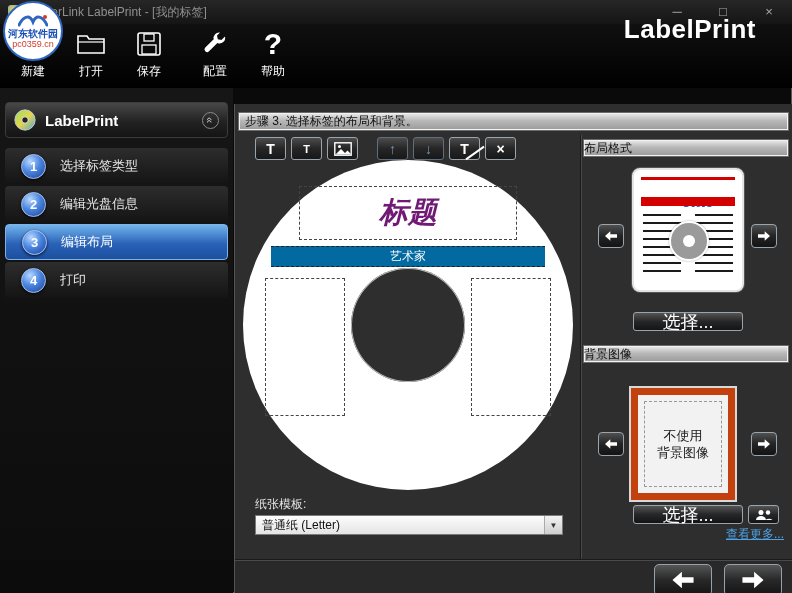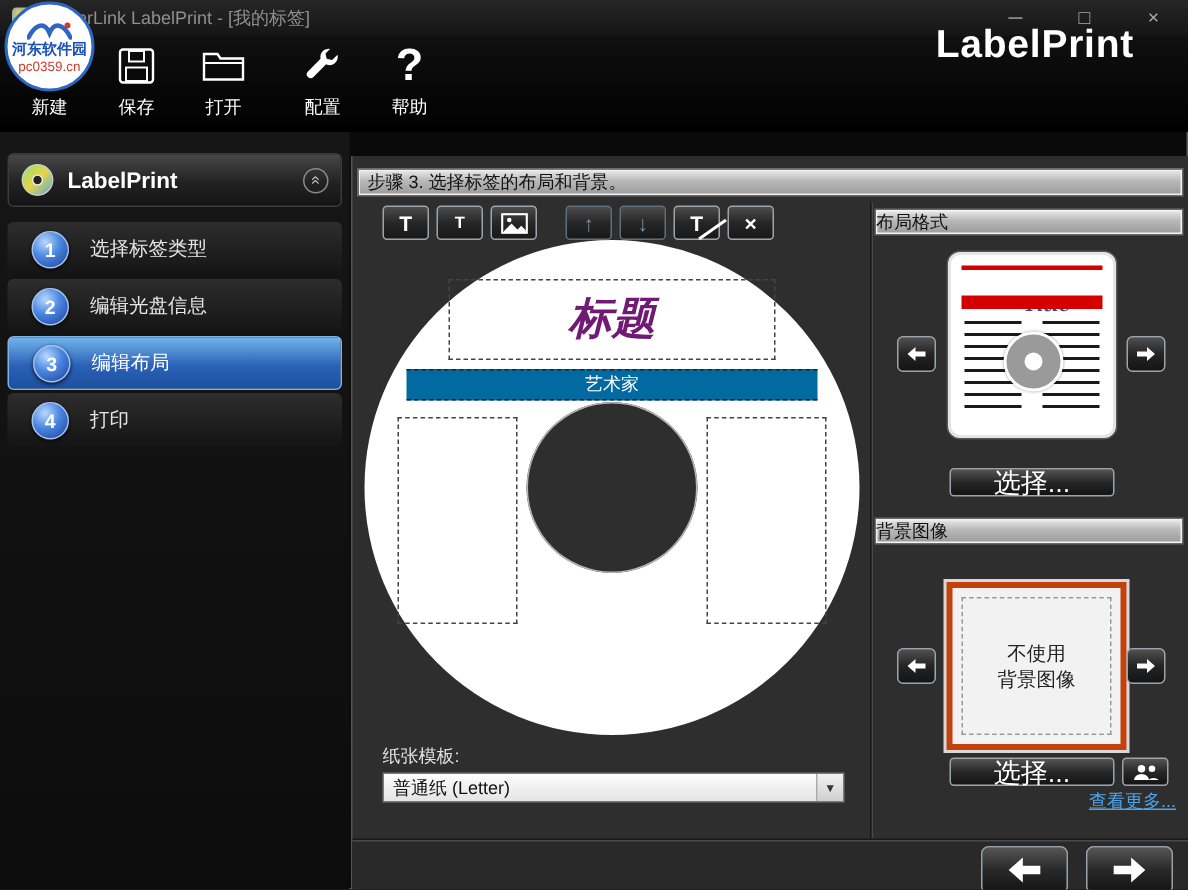--- a/index.html
+++ b/index.html
@@ -85,21 +85,21 @@
   .mini-donut { position:absolute; top:51px; left:35px; width:40px; height:40px; border-radius:50%; background:#9a9a9a; border:2px solid #fff; box-shadow:0 0 2px rgba(0,0,0,.4); }
   .mini-hole { position:absolute; left:12px; top:12px; width:12px; height:12px; border-radius:50%; background:#fff; }
 
   .arrow-btn { position:absolute; width:26px; height:24px; background:linear-gradient(#505050,#242424 50%,#141414); border:1px solid #9aa4ad; border-radius:4px; display:flex; align-items:center; justify-content:center; cursor:pointer; }
   .la1 { left:363px; top:120px; } .ra1 { left:516px; top:120px; }
   .la2 { left:363px; top:328px; } .ra2 { left:516px; top:328px; }
 
   .sel-btn { position:absolute; left:398px; width:110px; height:19px; background:linear-gradient(#545454,#272727 50%,#141414); border:1px solid #9aa4ad; border-radius:3px; color:#fff; font-size:18px; display:flex; align-items:center; justify-content:center; cursor:pointer; }
   .sel-layout { top:208px; } .sel-bg { top:401px; width:110px; }
 
-  .bg-card { position:absolute; left:396px; top:284px; width:120px; height:112px; background:#f2f2f2; border:4px solid #c2410c; box-shadow:0 0 0 2px #d8d8d8; cursor:pointer; }
+  .bg-card { position:absolute; left:396px; top:284px; width:104px; height:112px; background:#f2f2f2; border:7px solid #c2410c; box-shadow:0 0 0 2px #d8d8d8; cursor:pointer; }
   .bg-inner { position:absolute; left:6px; top:6px; right:6px; bottom:6px; border:1px dashed #999; display:flex; flex-direction:column; align-items:center; justify-content:center; }
   .bg-line { color:#222; font-size:13px; line-height:17px; }
 
   .people-btn { position:absolute; left:513px; top:401px; width:31px; height:19px; background:linear-gradient(#545454,#272727 50%,#141414); border:1px solid #9aa4ad; border-radius:3px; display:flex; align-items:center; justify-content:center; cursor:pointer; }
   .view-more { position:absolute; right:8px; top:422px; color:#4da3e8; font-size:12px; text-decoration:underline; cursor:pointer; }
 
   .nav-btn { position:absolute; top:460px; width:58px; height:32px; background:linear-gradient(#565656,#282828 50%,#141414); border:1px solid #98a2ac; border-radius:5px; display:flex; align-items:center; justify-content:center; cursor:pointer; }
   .nav-back { left:419px; } .nav-next { left:489px; }
 </style>
 </head>
@@ -131,36 +131,36 @@
       <span class="tb-icon">
         <svg width="24" height="28" viewBox="0 0 26 28">
             <path d="M5 2 h11 l6 6 v18 H5 z" fill="none" stroke="#fff" stroke-width="1.6"></path>
             <path d="M16 2 v6 h6" fill="none" stroke="#fff" stroke-width="1.6"></path>
           </svg>
       </span>
       <span class="tb-label">新建</span>
     </div>
     <div class="tb-item">
       <span class="tb-icon">
+        <svg width="30" height="26" viewBox="0 0 30 26">
+            <path d="M2 5 h9 l2 3 h15 v14 H2 z" fill="none" stroke="#fff" stroke-width="1.6"></path>
+            <path d="M2 11 h26" stroke="#fff" stroke-width="1.2"></path>
+          </svg>
+      </span>
+      <span class="tb-label">打开</span>
+    </div>
+    <div class="tb-item">
+      <span class="tb-icon">
         <svg width="26" height="26" viewBox="0 0 26 26">
             <rect x="2" y="2" width="22" height="22" rx="2" fill="none" stroke="#fff" stroke-width="1.6"></rect>
             <rect x="8" y="3" width="10" height="7" fill="none" stroke="#fff" stroke-width="1.3"></rect>
             <rect x="6" y="14" width="14" height="9" fill="none" stroke="#fff" stroke-width="1.3"></rect>
           </svg>
       </span>
       <span class="tb-label">保存</span>
-    </div>
-    <div class="tb-item">
-      <span class="tb-icon">
-        <svg width="30" height="26" viewBox="0 0 30 26">
-            <path d="M2 5 h9 l2 3 h15 v14 H2 z" fill="none" stroke="#fff" stroke-width="1.6"></path>
-            <path d="M2 11 h26" stroke="#fff" stroke-width="1.2"></path>
-          </svg>
-      </span>
-      <span class="tb-label">打开</span>
     </div>
     <div class="tb-item tb-gap">
       <span class="tb-icon">
         <svg width="28" height="28" viewBox="0 0 28 28">
             <path fill="#fff" d="M24 6.5 a5.5 5.5 0 0 1 -7.6 6.4 L8 21.3 a2.6 2.6 0 1 1 -3.7 -3.7 l8.4 -8.4 A5.5 5.5 0 0 1 19 2.6 l-3 3 0.8 3.6 3.6 0.8 z"></path>
           </svg>
       </span>
       <span class="tb-label">配置</span>
     </div>
     <div class="tb-item">

